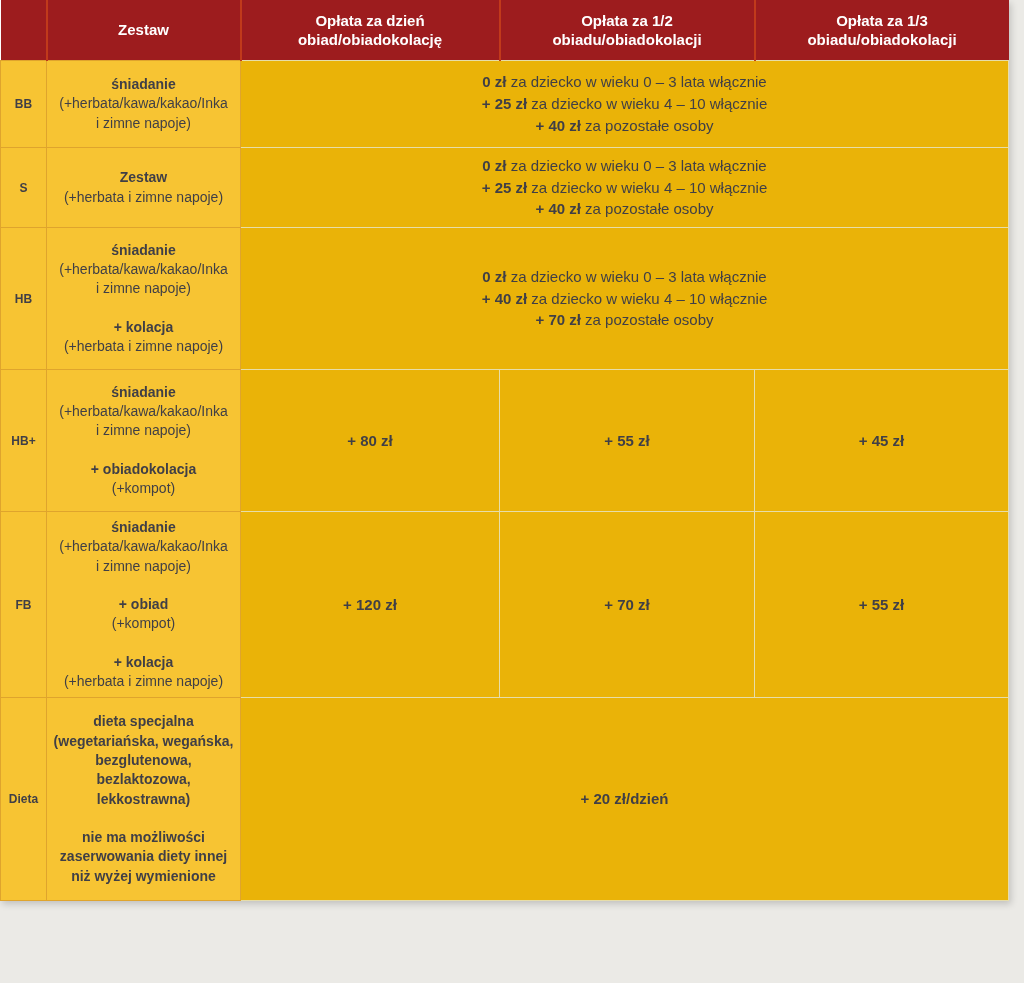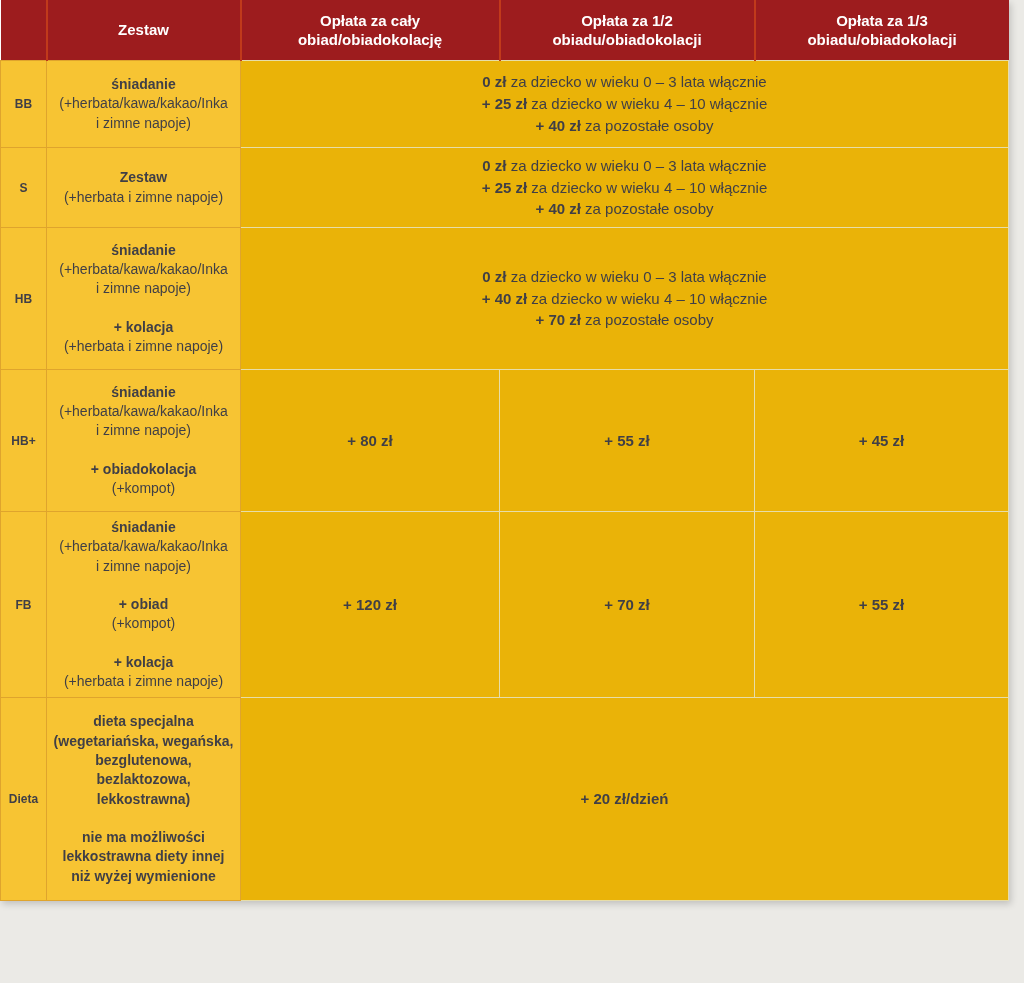--- a/index.html
+++ b/index.html
@@ -84,21 +84,21 @@
         <col class="c-desc">
         <col class="c-full">
         <col class="c-half">
         <col class="c-third">
     </colgroup>
     <thead>
       <tr>
         <th></th>
         <th>Zestaw</th>
         <th>
-          <div>Opłata za cały</div>
+          <div>Opłata za dzień</div>
           <div>obiad/obiadokolację</div>
         </th>
         <th>
           <div>Opłata za 1/2</div>
           <div>obiadu/obiadokolacji</div>
         </th>
         <th>
           <div>Opłata za 1/3</div>
           <div>obiadu/obiadokolacji</div>
         </th>
@@ -180,21 +180,21 @@
         <tr class="row-6">
           <td class="code">Dieta</td>
           <td class="desc">
             <div class="b">dieta specjalna</div>
             <div class="b">(wegetariańska, wegańska,</div>
             <div class="b">bezglutenowa,</div>
             <div class="b">bezlaktozowa,</div>
             <div class="b">lekkostrawna)</div>
             <div class="gap"></div>
             <div class="b">nie ma możliwości</div>
-            <div class="b">lekkostrawna diety innej</div>
+            <div class="b">zaserwowania diety innej</div>
             <div class="b">niż wyżej wymienione</div>
           </td>
           <td colspan="3" class="val span">
             <div><span class="b">+ 20 zł/dzień</span></div>
           </td>
         </tr>
       </tbody>
   </table>
 </div>
 

